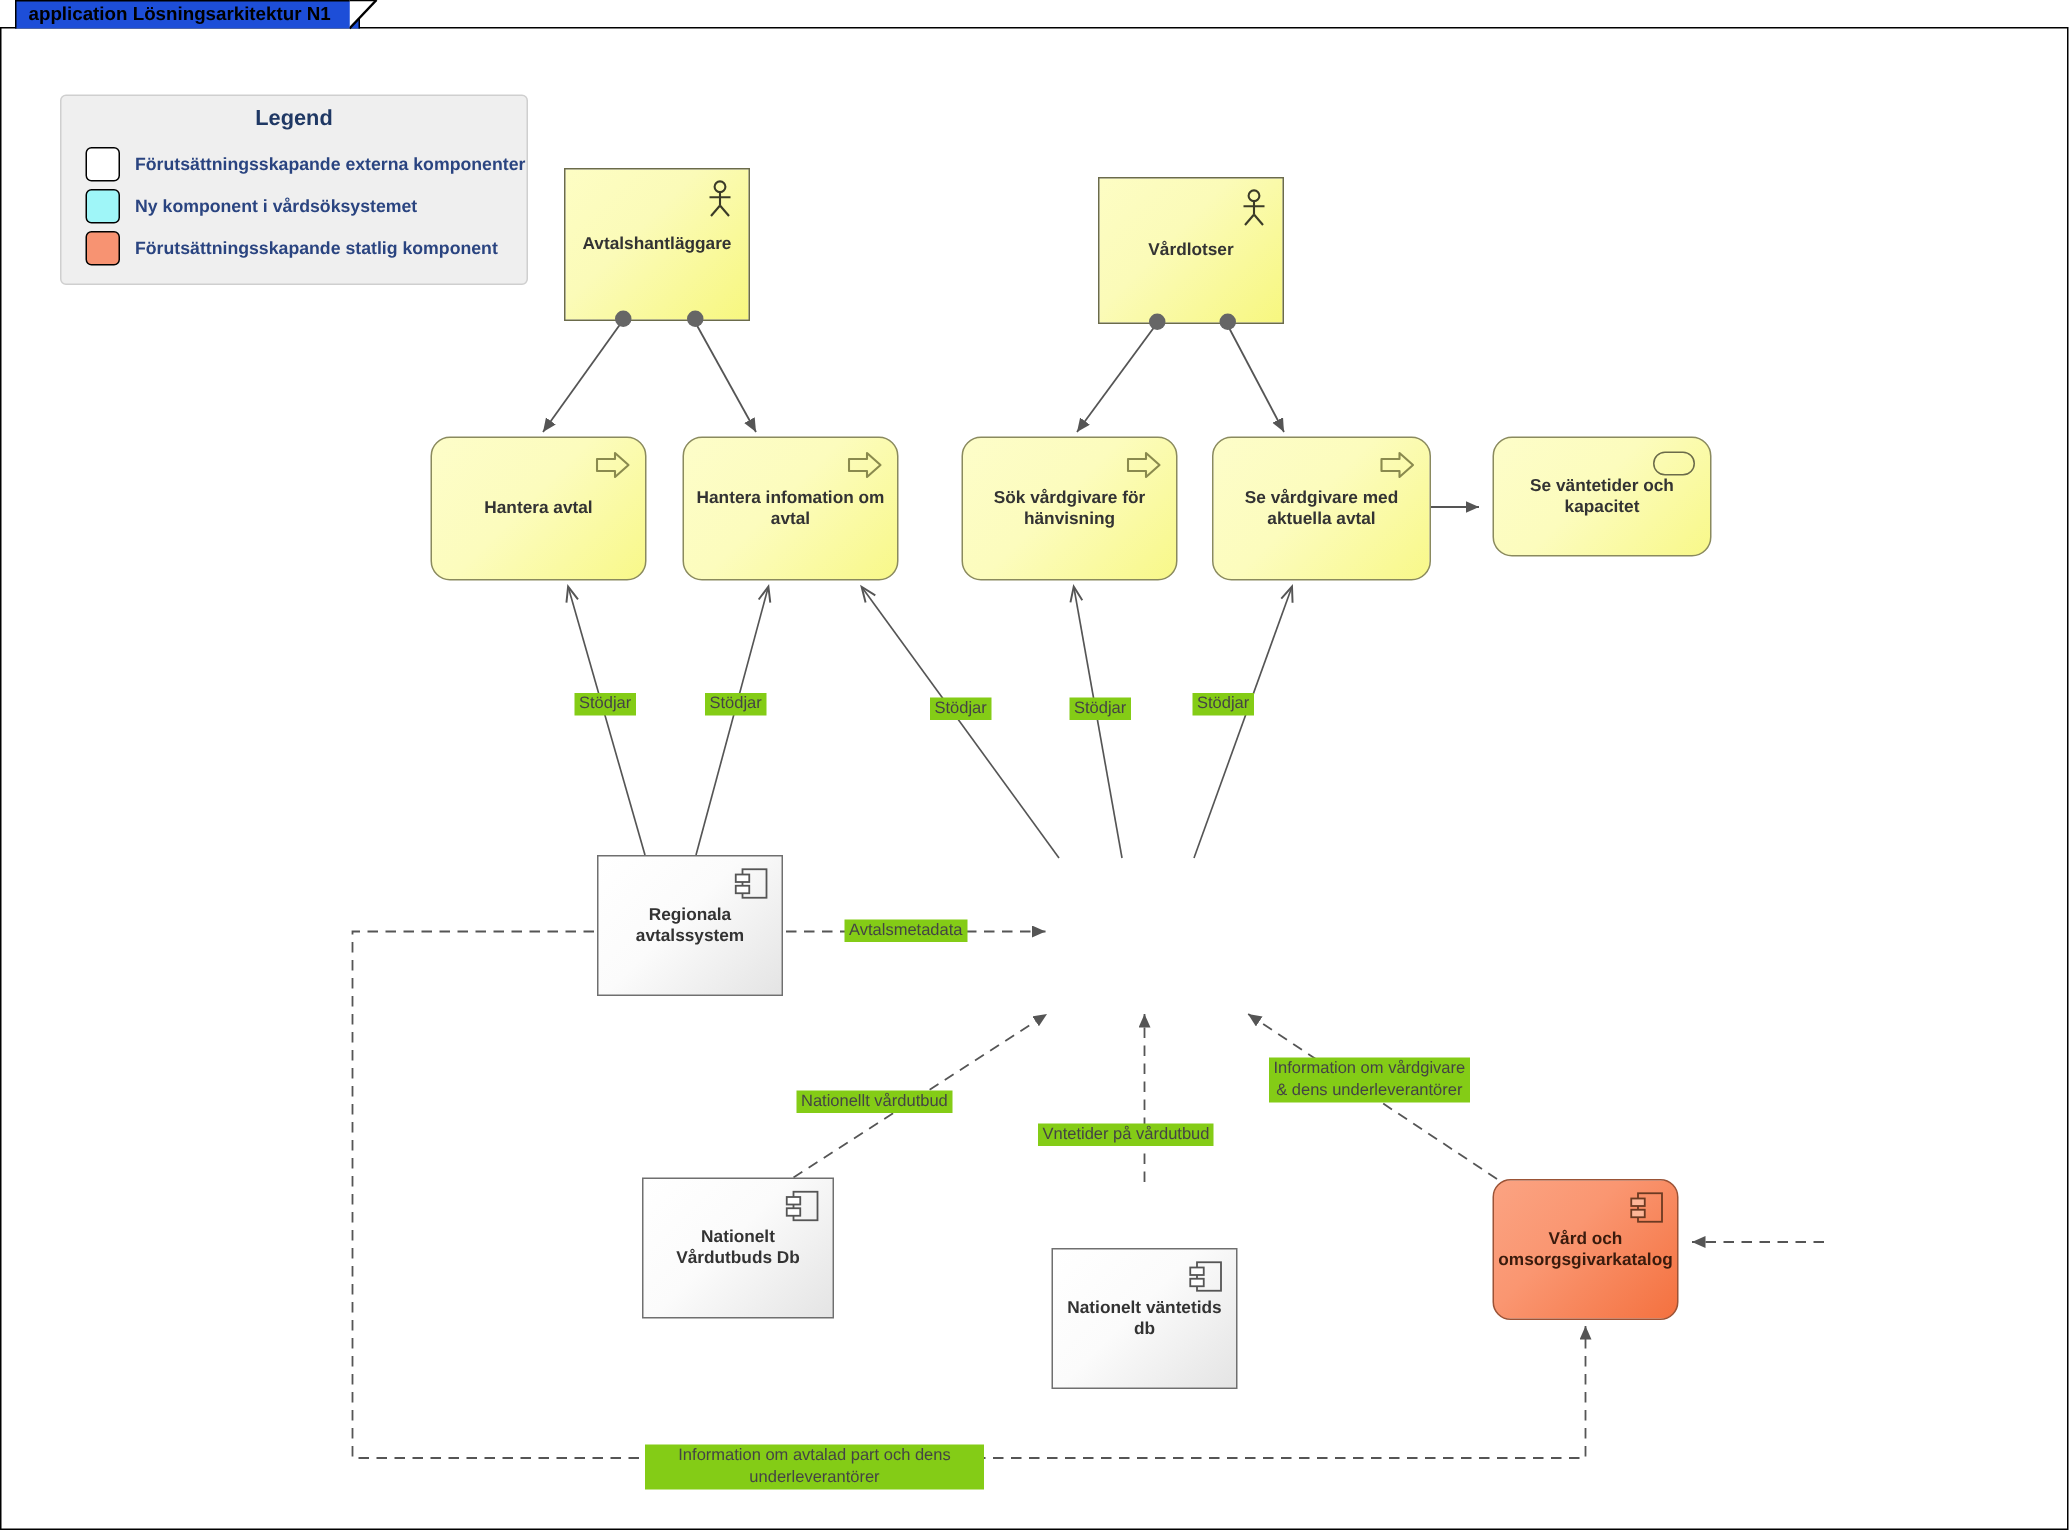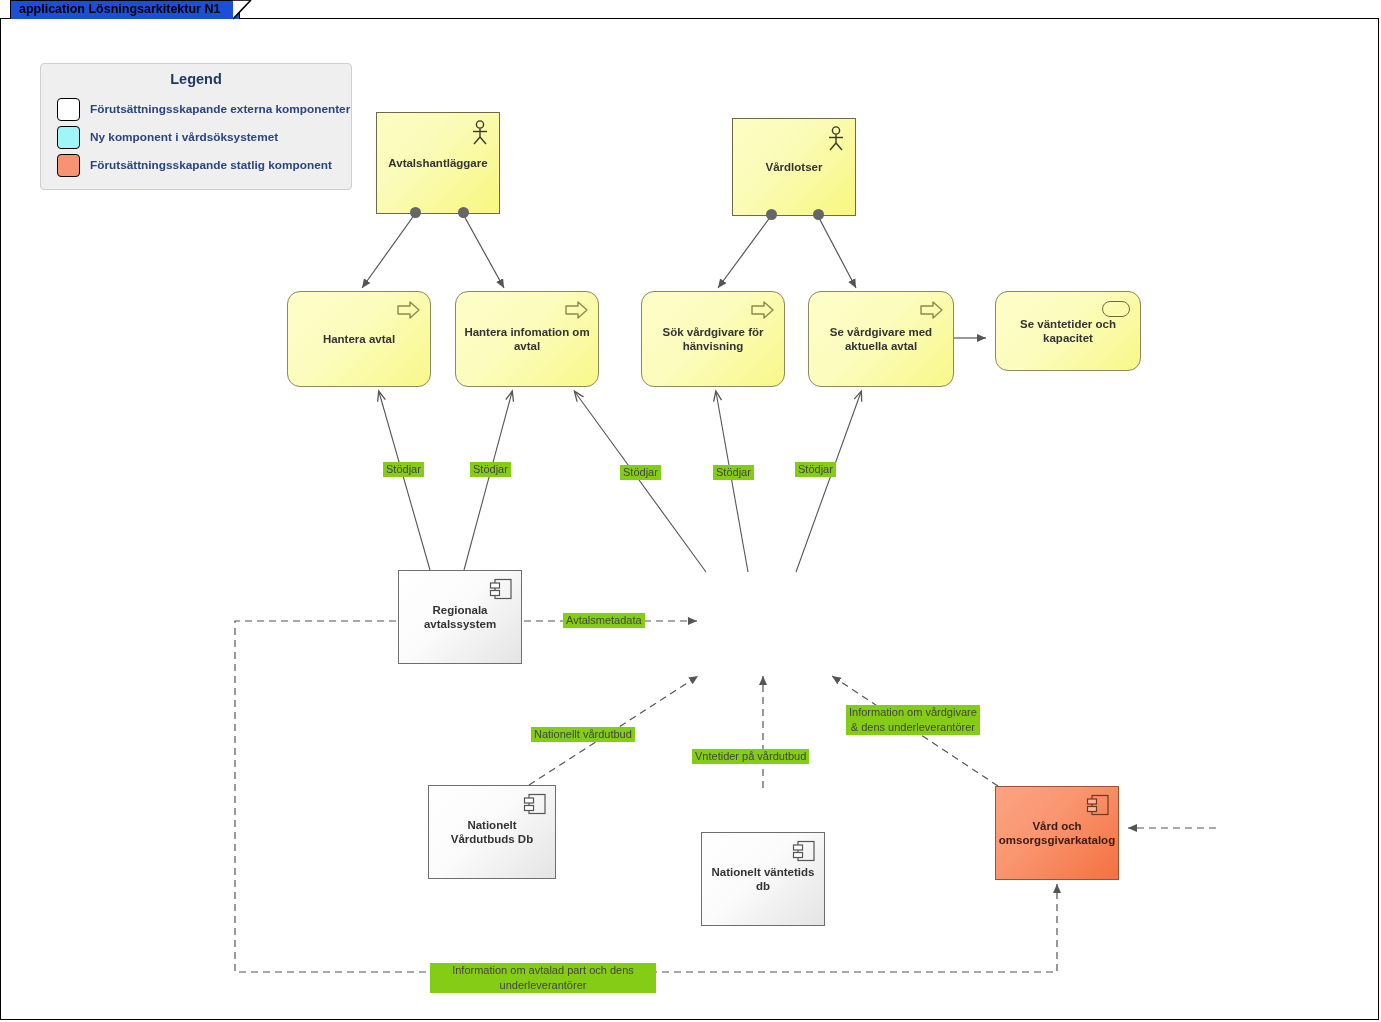--- a/index.html
+++ b/index.html
@@ -21,21 +21,21 @@
 
   
   .node{position:absolute;box-sizing:border-box;display:flex;align-items:center;justify-content:center;text-align:center;}
   .node .lbl{position:relative;z-index:3;font-size:11.5px;font-weight:bold;color:#333;line-height:1.25;padding:0 8px;}
 
   .actor-node{border:1.3px solid #6b6b4a;background:linear-gradient(135deg,#fdfdc4 0%,#fbfbb8 40%,#f7f77f 100%);}
   .proc-node{border:1.3px solid #8a8a5e;border-radius:13px;background:linear-gradient(135deg,#fdfdc9 0%,#fcfcbd 45%,#f8f889 100%);}
   .comp-node{border:1.3px solid #6f6f6f;background:linear-gradient(135deg,#ffffff 0%,#fbfbfb 45%,#e4e4e4 100%);}
   .comp-node.cyan{background:linear-gradient(135deg,#c6fdfd 0%,#a6f8f8 40%,#56eff0 100%);border-color:#5c8a8a;}
   .comp-node.cyan .lbl{color:#17333b;}
-  .comp-node.orange{background:linear-gradient(135deg,#fba382 0%,#fa9671 40%,#f4713f 100%);border-color:#9b5336;}
+  .comp-node.orange{background:linear-gradient(135deg,#fba382 0%,#fa9671 40%,#f4713f 100%);border-color:#9b5336;border-radius:12px;}
   .comp-node.orange .lbl{color:#3a1b0d;}
 
   
   .actor-icon{position:absolute;right:8px;top:7px;width:22px;height:26px;}
   
   .proc-icon{position:absolute;right:9px;top:8px;width:24px;height:20px;}
   
   .pill-icon{position:absolute;right:10px;top:9px;width:26px;height:14px;border:1.6px solid #6b6b4a;border-radius:8px;background:transparent;}
   
   .comp-icon{position:absolute;right:8px;top:7px;width:24px;height:22px;}

